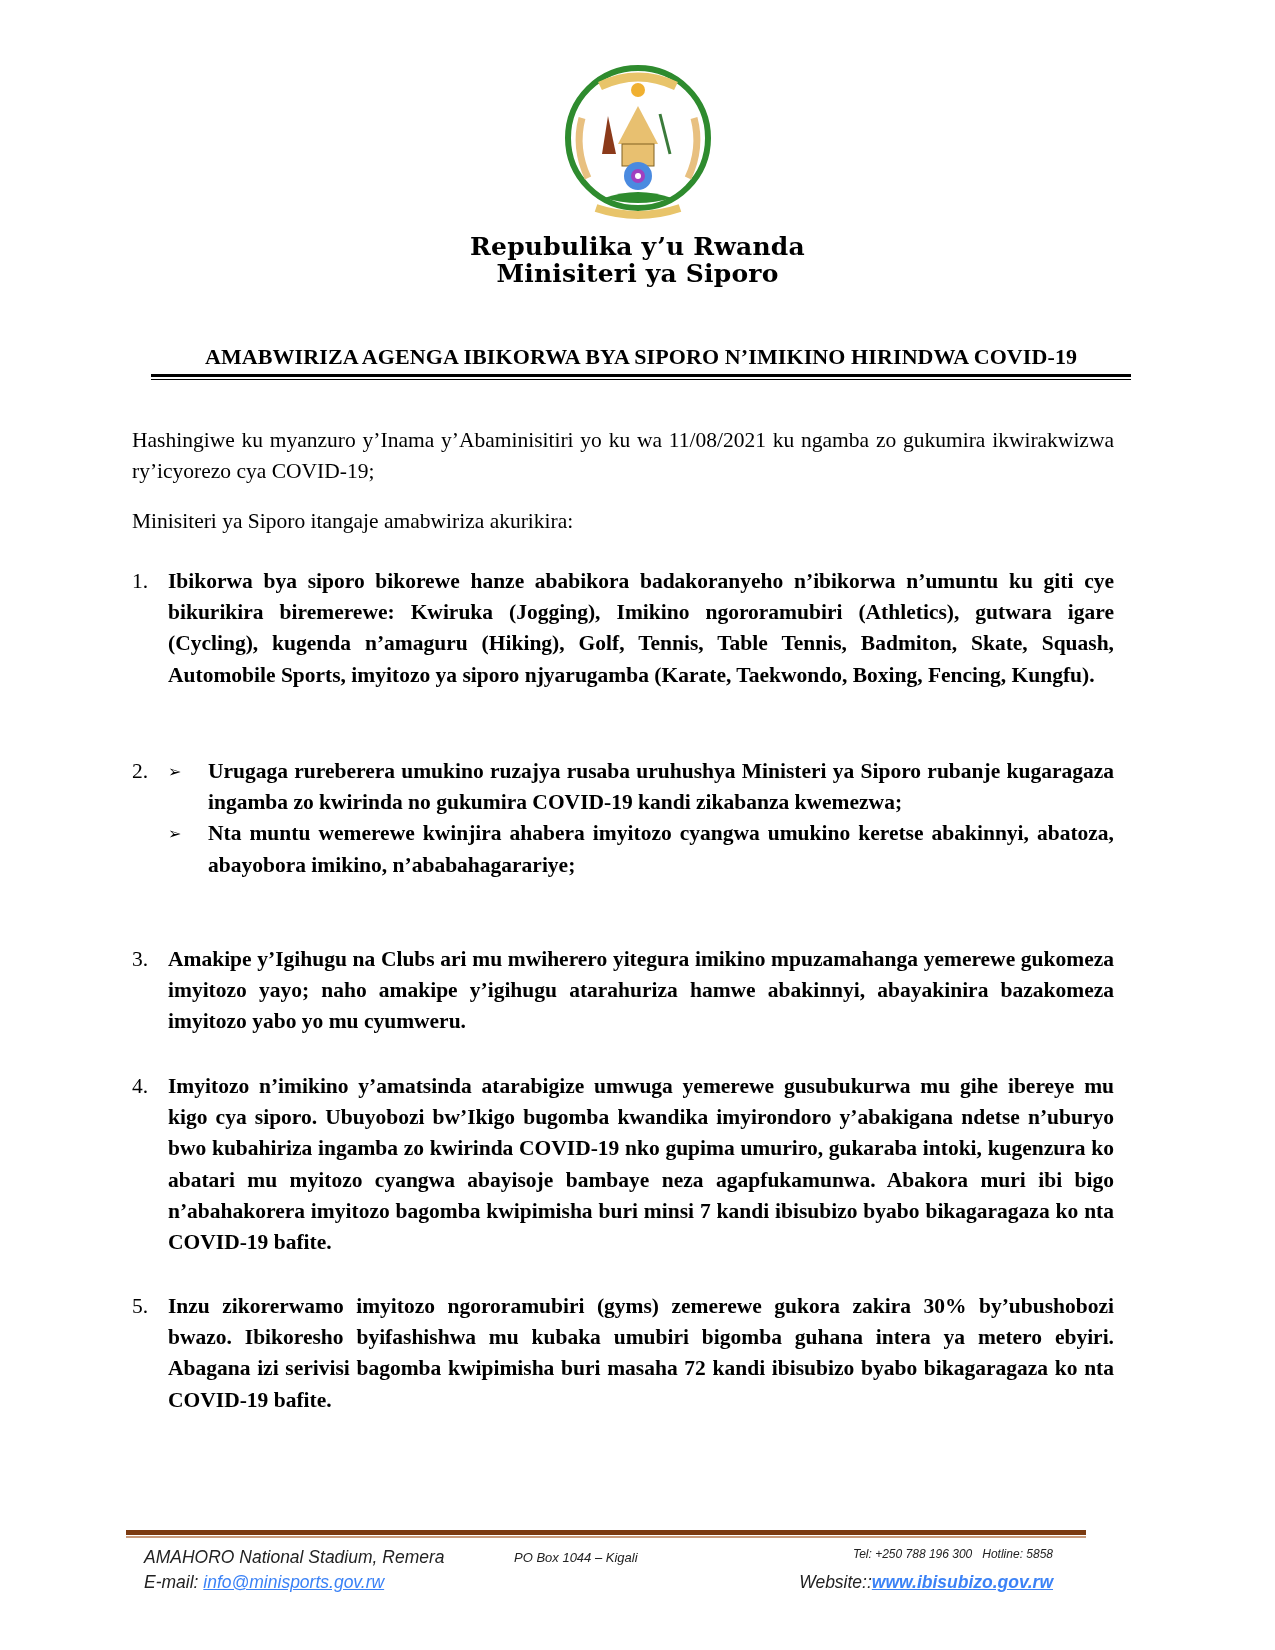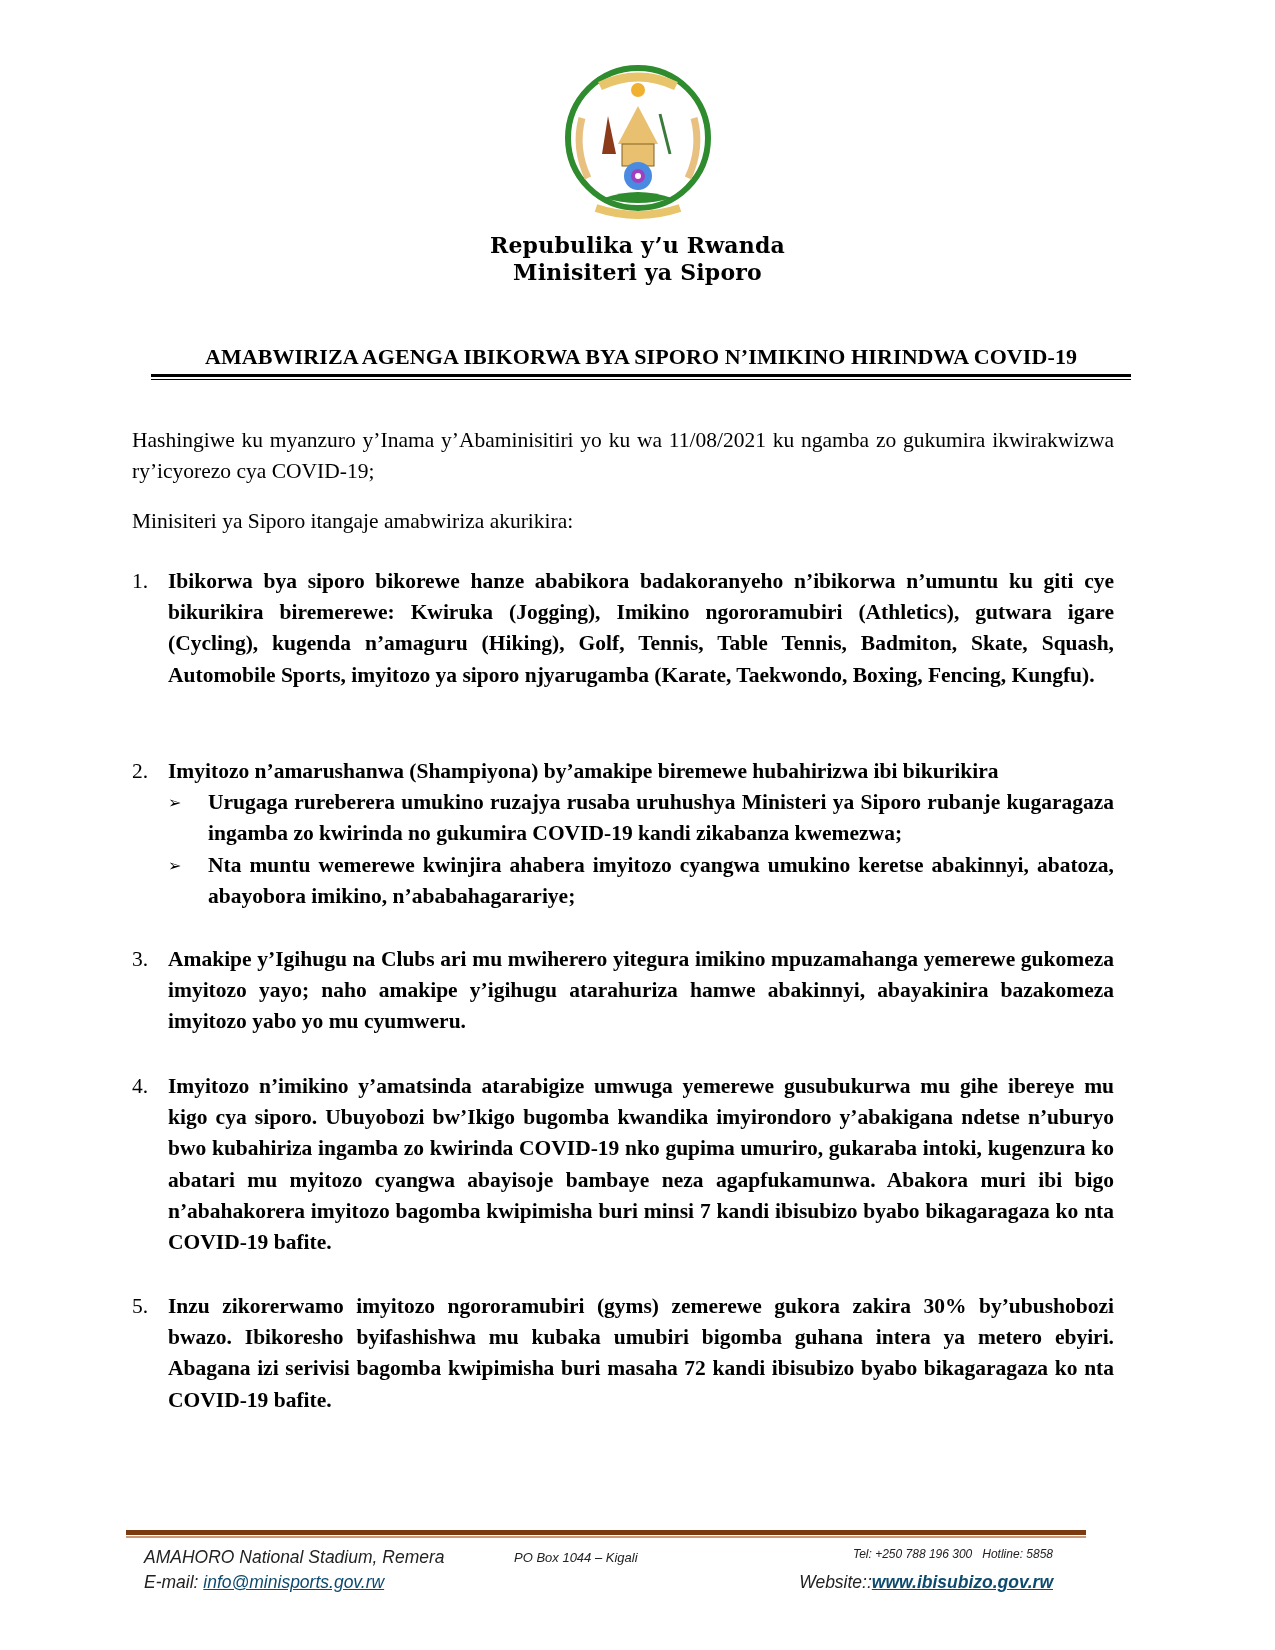--- a/index.html
+++ b/index.html
@@ -1,37 +1,37 @@
 <!DOCTYPE html>
 <html><head>
 <meta charset="utf-8">
 <style>
   html, body { margin:0; padding:0; background:#ffffff; }
   body { width:1275px; height:1650px; position:relative; overflow:hidden; color:#000; }
   .abs { position:absolute; }
   .emblem { left:560px; top:58px; width:156px; height:172px; }
-  .title { left:0; width:1275px; text-align:center; font-family:"DejaVu Serif", serif; font-weight:bold; font-size:22px; letter-spacing:0.2px; }
+  .title { left:0; width:1275px; text-align:center; font-family:"DejaVu Serif", serif; font-weight:bold; font-size:25px; letter-spacing:0.2px; }
   .heading { left:151px; width:980px; text-align:center; font-family:"Liberation Serif", serif; font-weight:bold; font-size:22px; letter-spacing:0.1px; white-space:nowrap; }
   .hrule { left:151px; width:980px; }
   .hrule .thick { height:3px; background:#000; }
   .hrule .thin { height:1px; background:#000; margin-top:2px; }
   .body-text { font-family:"Liberation Serif", serif; font-size:21.5px; line-height:31.2px; }
   .para { left:132px; width:982px; text-align:justify; text-align-last:left; }
   .ol { left:132px; width:982px; }
   .item { position:absolute; left:0; width:982px; }
   .item .num { position:absolute; left:0; top:0; font-family:"Liberation Serif", serif; font-size:21.5px; }
   .item .txt { margin-left:36px; font-weight:bold; text-align:justify; text-align-last:left; }
   .sub { position:relative; margin-left:36px; }
   .sub .arrow { position:absolute; left:0; top:0; font-size:16px; }
   .sub .stxt { margin-left:40px; font-weight:bold; text-align:justify; text-align-last:left; }
   .footer-rule { left:126px; width:960px; top:1530px; }
   .footer-rule .thick { height:5px; background:#7b3a10; }
   .footer-rule .thin { height:2px; background:#c89a7a; margin-top:1px; }
   .ft { font-family:"Liberation Sans", sans-serif; color:#222;font-style:italic; }
-  .link { color:#0c4a6e; text-decoration:underline;margin-top:40px; }
+  .link { color:#3b82f6; text-decoration:underline;margin-top:40px; }
 </style>
 </head>
 <body>
 
 <div class="abs emblem">
   <svg width="156" height="172" viewBox="0 0 156 172">
     <circle cx="78" cy="80" r="70" fill="#fff" stroke="#2e8b2e" stroke-width="6"></circle>
     <path d="M40 28 Q78 10 116 28" fill="none" stroke="#e8c46a" stroke-width="9"></path>
     <circle cx="78" cy="32" r="7" fill="#f0b030"></circle>
     <path d="M22 60 Q14 90 28 120" fill="none" stroke="#e8c080" stroke-width="7"></path>
@@ -61,21 +61,20 @@
 <div class="abs para body-text" style="top:506px;">Minisiteri ya Siporo itangaje amabwiriza akurikira:</div>
 
 <div class="abs ol body-text" style="top:0;">
   <div class="item" style="top:566px;">
     <span class="num">1.</span>
     <div class="txt">Ibikorwa bya siporo bikorewe hanze ababikora badakoranyeho n’ibikorwa n’umuntu ku giti cye bikurikira biremerewe: Kwiruka (Jogging), Imikino ngororamubiri (Athletics), gutwara igare (Cycling), kugenda n’amaguru (Hiking), Golf, Tennis, Table Tennis, Badmiton, Skate, Squash, Automobile Sports, imyitozo ya siporo njyarugamba (Karate, Taekwondo, Boxing, Fencing, Kungfu).</div>
   </div>
 
   <div class="item" style="top:756px;">
     <span class="num">2.</span>
-    <div class="txt">Imyitozo n’amarushanwa (Shampiyona) by’amakipe biremewe hubahirizwa ibi bikurikira</div>
     <div class="sub">
       <span class="arrow">➢</span>
       <div class="stxt">Urugaga rureberera umukino ruzajya rusaba uruhushya Ministeri ya Siporo rubanje kugaragaza ingamba zo kwirinda no gukumira COVID-19 kandi zikabanza kwemezwa;</div>
     </div>
     <div class="sub">
       <span class="arrow">➢</span>
       <div class="stxt">Nta muntu wemerewe kwinjira ahabera imyitozo cyangwa umukino keretse abakinnyi, abatoza, abayobora imikino, n’ababahagarariye;</div>
     </div>
   </div>
 

